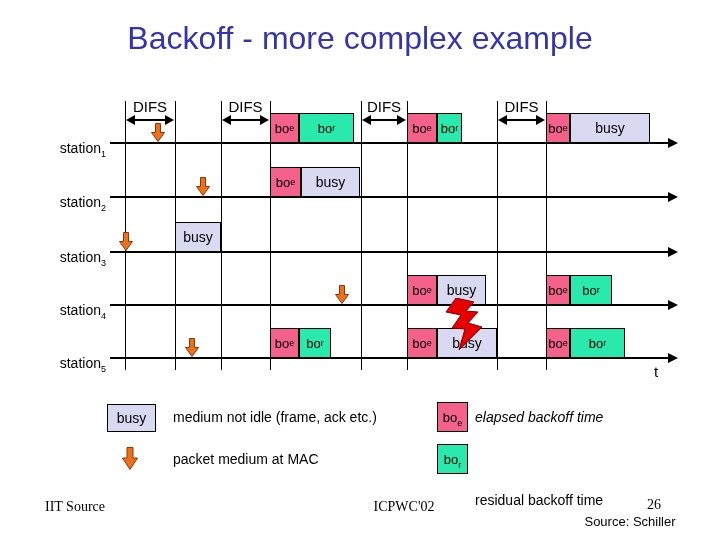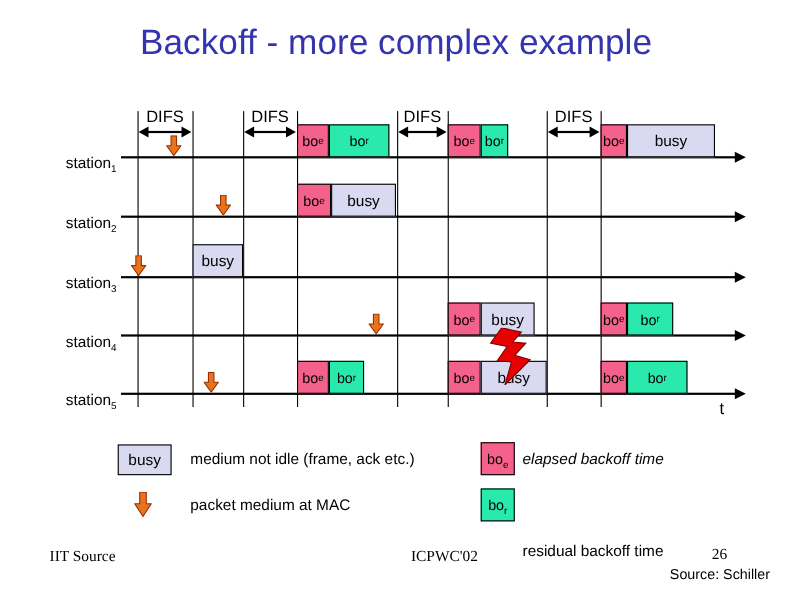--- a/index.html
+++ b/index.html
@@ -193,16 +193,16 @@
     <div class="abs swatch bor" style="left:437px;top:444px;width:31px;height:30px;">
       <span><span>bo</span><sub>r</sub></span>
     </div>
     <div class="abs legend-text" style="left:475px;top:451px;margin-top:41px;">residual backoff time</div>
   </div>
 
   <div>
     <div class="abs footer-serif" style="left:45px;top:499px;">IIT Source</div>
     <div class="abs footer-serif" style="left:0;top:499px;width:720px;text-align:center;padding-left:44px;">ICPWC'02</div>
     <div class="abs footer-serif" style="left:560px;top:497px;width:101px;text-align:right;">26</div>
-    <div class="abs footer-sans" style="left:560px;top:514px;width:140px;text-align:right;">Source: Schiller</div>
+    <div class="abs footer-sans" style="left:560px;top:514px;width:140px;text-align:center;">Source: Schiller</div>
   </div>
 
 </div>
 
 </body></html>

